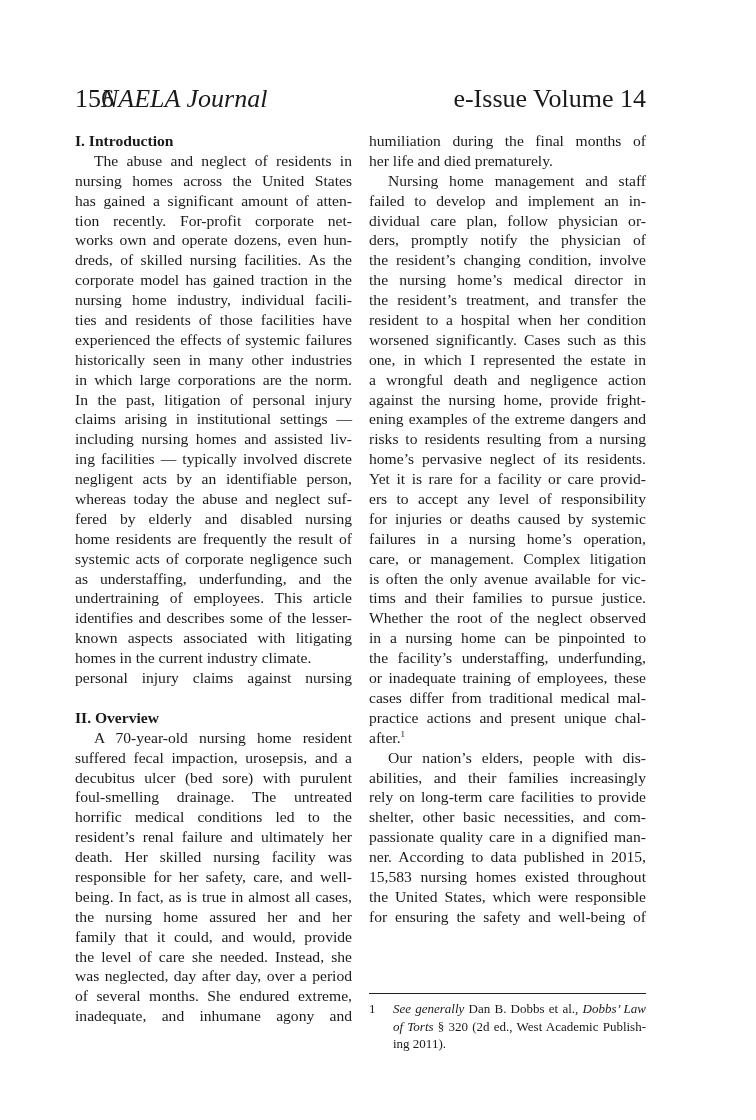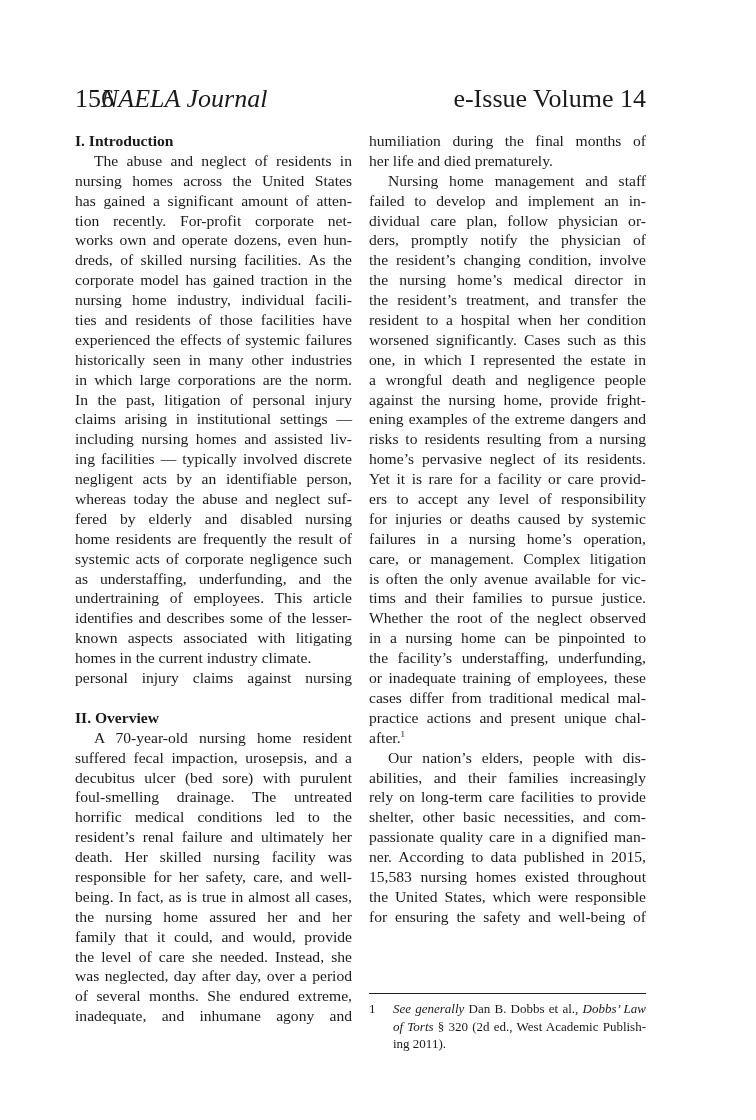--- a/index.html
+++ b/index.html
@@ -95,21 +95,21 @@
       <span class="line indent">Nursing home management and staff</span>
       <span class="line">failed to develop and implement an in-</span>
       <span class="line">dividual care plan, follow physician or-</span>
       <span class="line">ders, promptly notify the physician of</span>
       <span class="line">the resident’s changing condition, involve</span>
       <span class="line">the nursing home’s medical director in</span>
       <span class="line">the resident’s treatment, and transfer the</span>
       <span class="line">resident to a hospital when her condition</span>
       <span class="line">worsened significantly. Cases such as this</span>
       <span class="line">one, in which I represented the estate in</span>
-      <span class="line">a wrongful death and negligence people</span>
+      <span class="line">a wrongful death and negligence action</span>
       <span class="line">against the nursing home, provide fright-</span>
       <span class="line">ening examples of the extreme dangers and</span>
       <span class="line">risks to residents resulting from a nursing</span>
       <span class="line">home’s pervasive neglect of its residents.</span>
       <span class="line">Yet it is rare for a facility or care provid-</span>
       <span class="line">ers to accept any level of responsibility</span>
       <span class="line">for injuries or deaths caused by systemic</span>
       <span class="line">failures in a nursing home’s operation,</span>
       <span class="line">care, or management. Complex litigation</span>
       <span class="line">is often the only avenue available for vic-</span>

